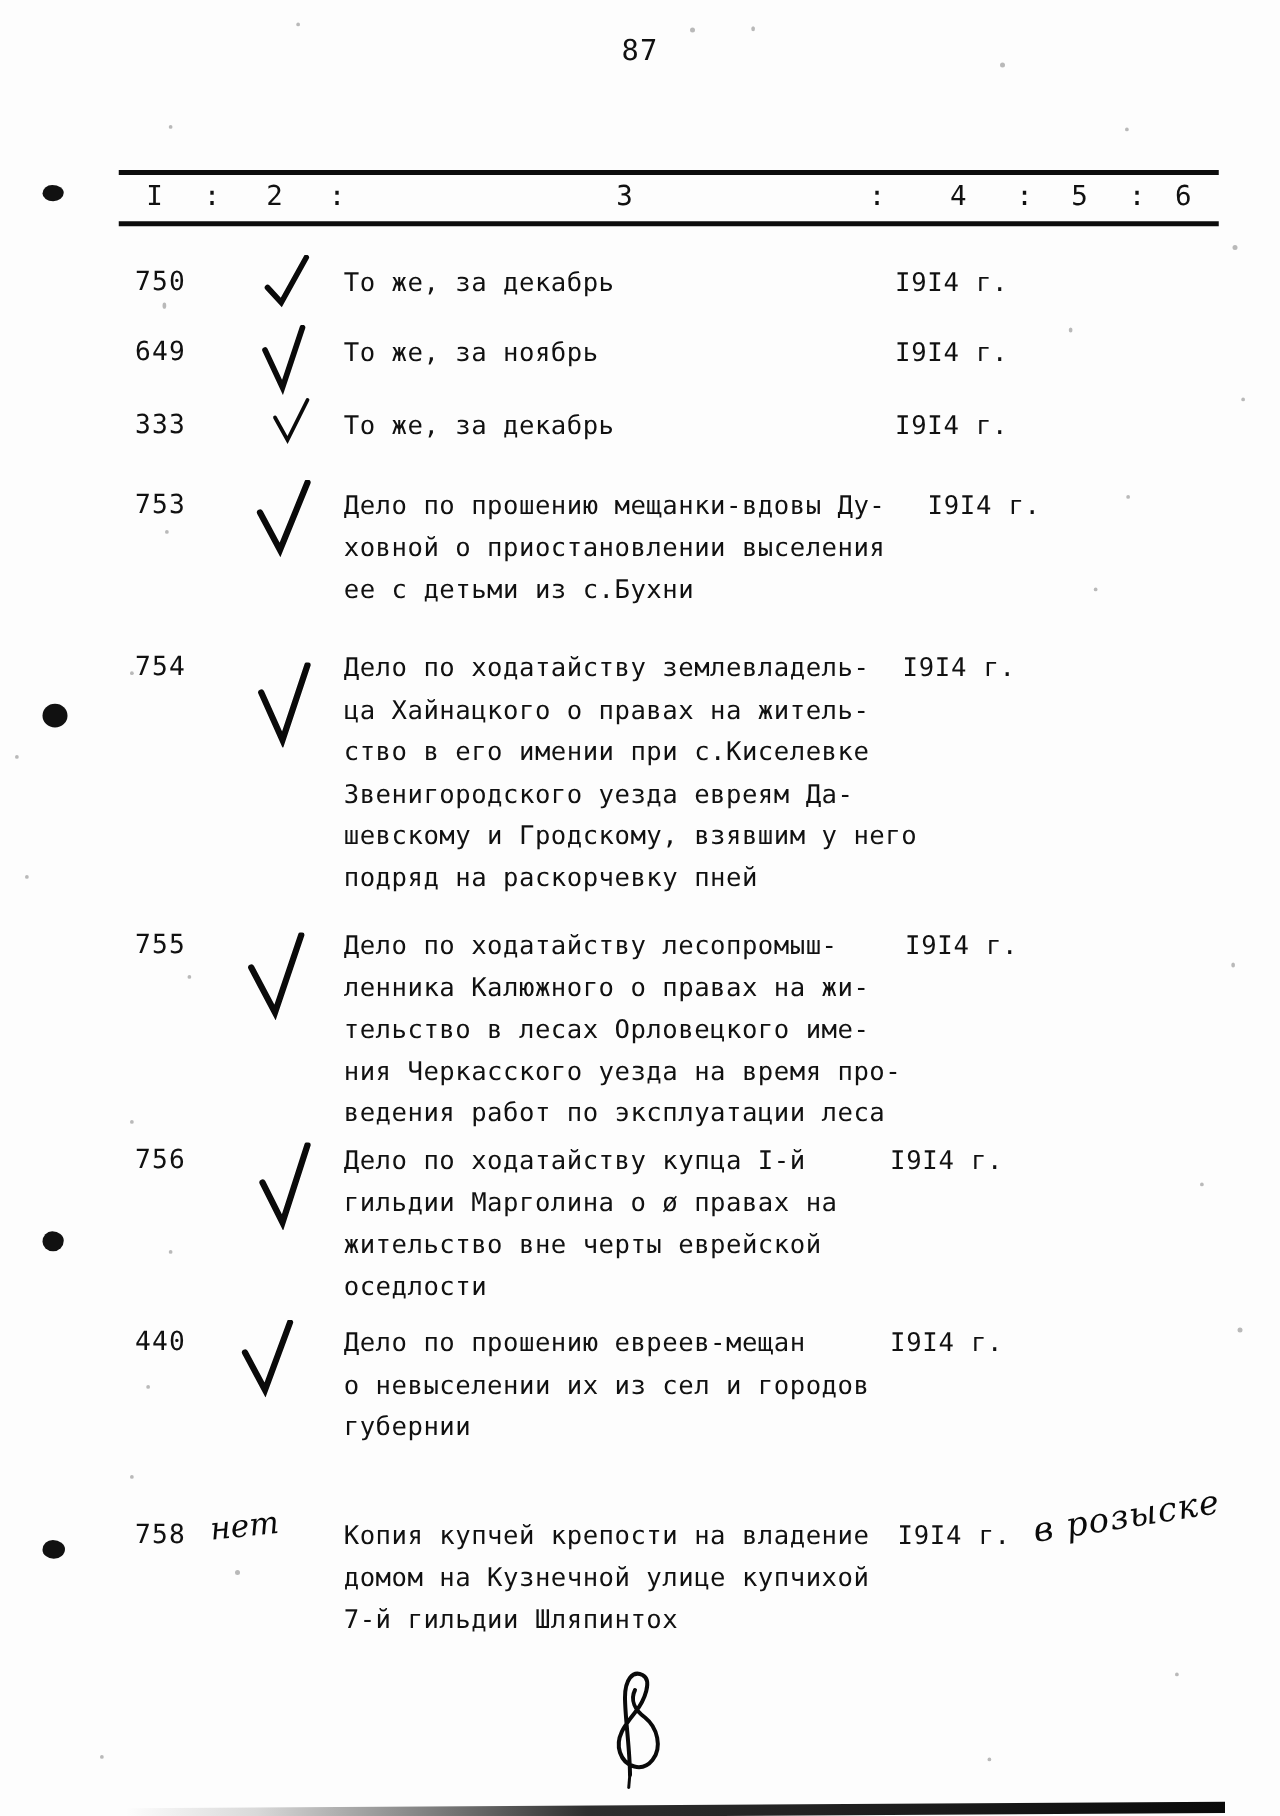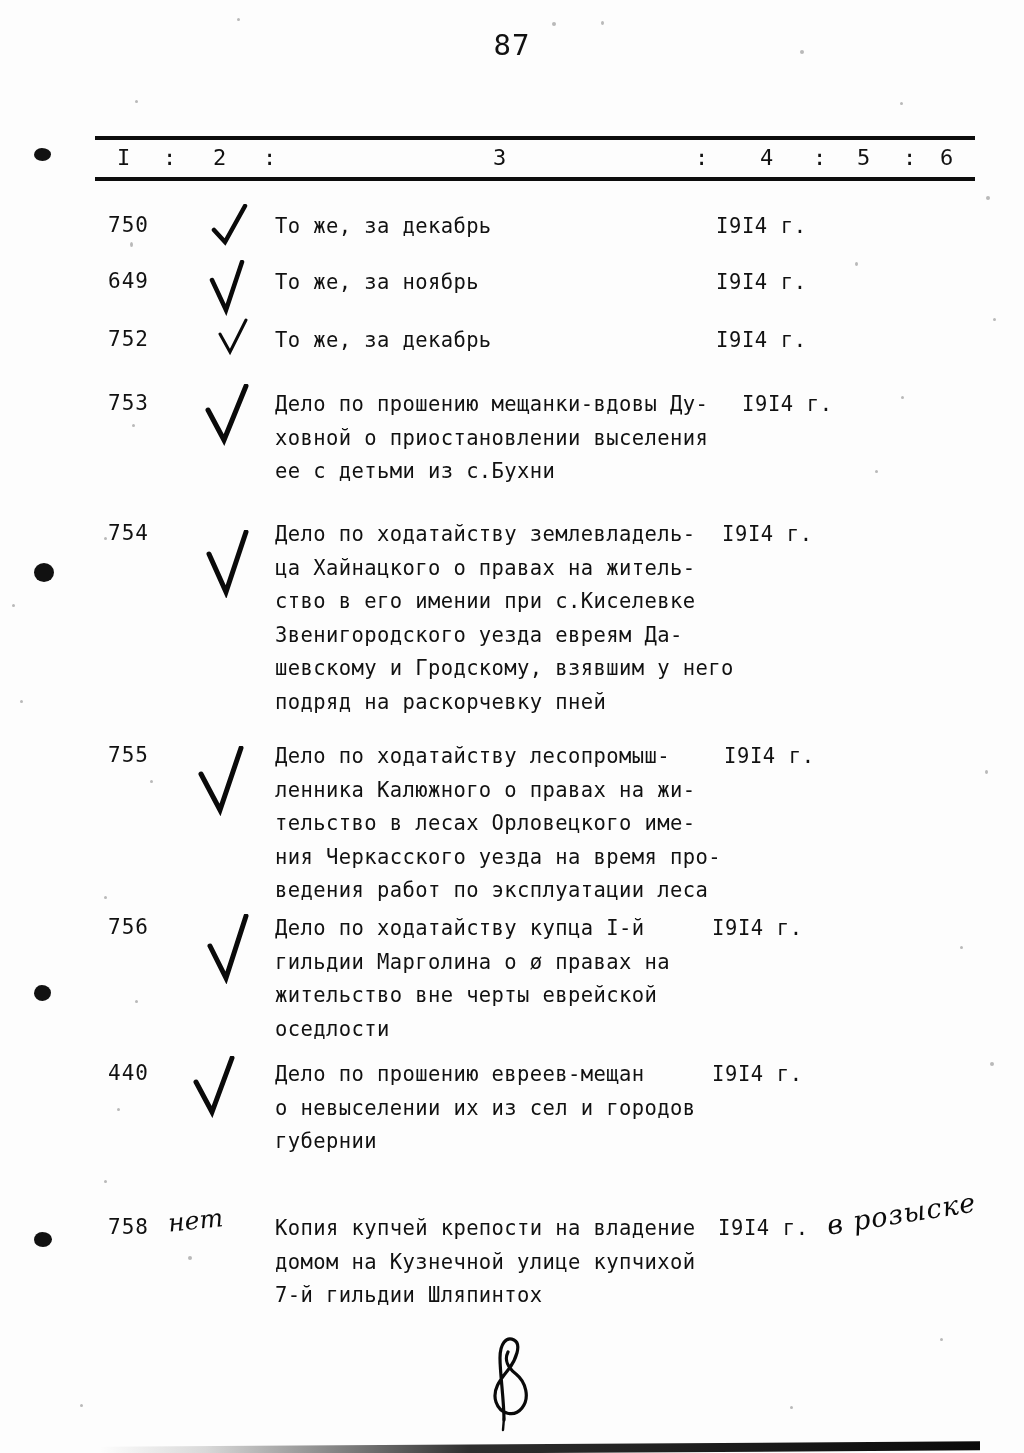--- a/index.html
+++ b/index.html
@@ -28,21 +28,21 @@
     pointer-events: none;
   }
 
   
   .page-number {
     position: absolute;
     top: 28px;
     left: 0;
     width: 1024px;
     text-align: center;
-    font-size: 29px;
+    font-size: 23px;
     letter-spacing: 1px;
     font-family: "DejaVu Sans Mono", "Liberation Mono", monospace;
   }
 
   
   .rule {
     position: absolute;
     left: 95px;
     width: 880px;
     background: #0d0d0d;
@@ -209,21 +209,21 @@
     <div class="entry-check" style="left:206px;">
       <svg class="check-svg" width="48" height="56" viewBox="0 0 48 56" aria-hidden="true">
         <path d="M6 20 L20 50 L36 2" fill="none" stroke="#0a0a0a" stroke-width="4.5" stroke-linecap="round"></path>
       </svg>
     </div>
     <div class="entry-text">То же, за ноябрь</div>
     <div class="entry-date" style="left:716px;">I9I4 г.</div>
   </div>
 
   <div class="entry" style="top:324px;">
-    <div class="entry-number">752</div>
+    <div class="entry-number">333</div>
     <div class="entry-check" style="left:216px;">
       <svg class="check-svg" width="38" height="40" viewBox="0 0 38 40" aria-hidden="true">
         <path d="M4 16 L14 34 L30 2" fill="none" stroke="#0a0a0a" stroke-width="3" stroke-linecap="round"></path>
       </svg>
     </div>
     <div class="entry-text">То же, за декабрь</div>
     <div class="entry-date" style="left:716px;">I9I4 г.</div>
   </div>
 
   <div class="entry" style="top:388px;">

